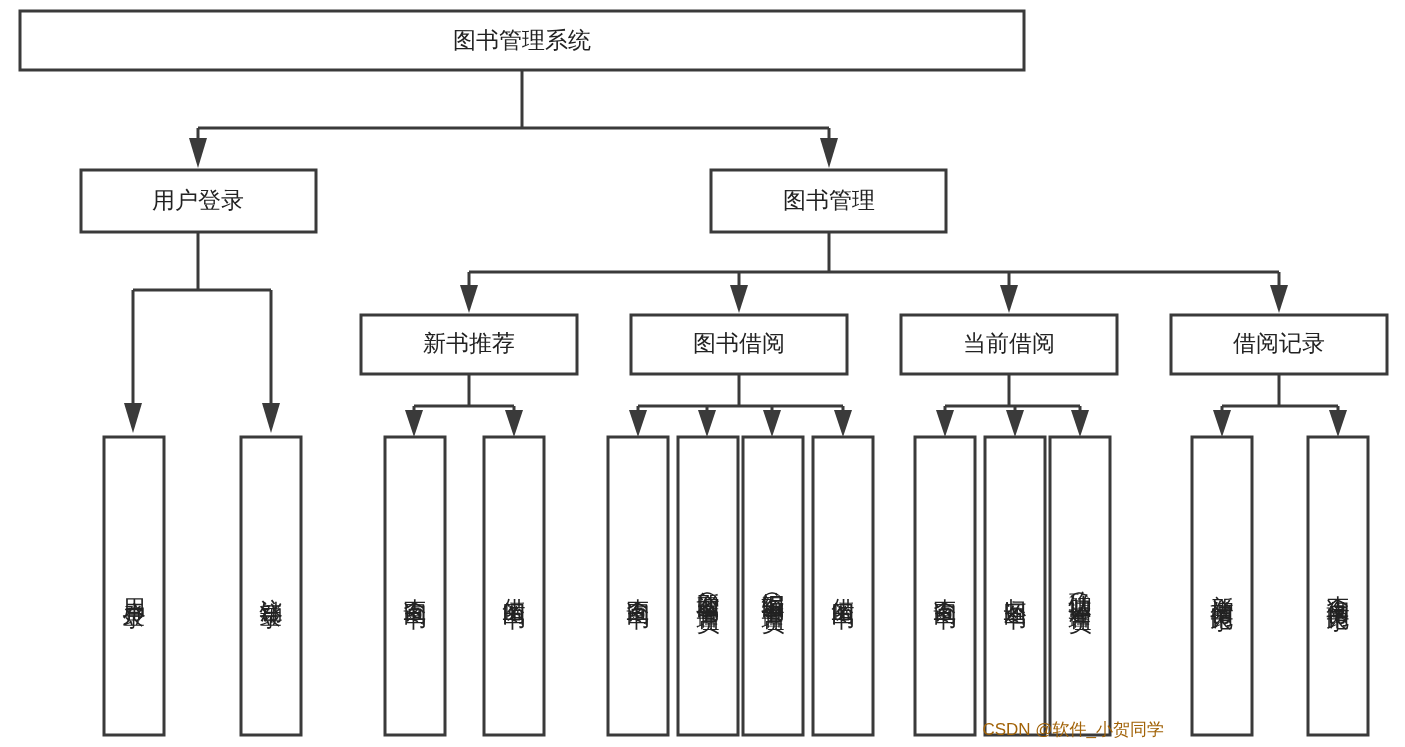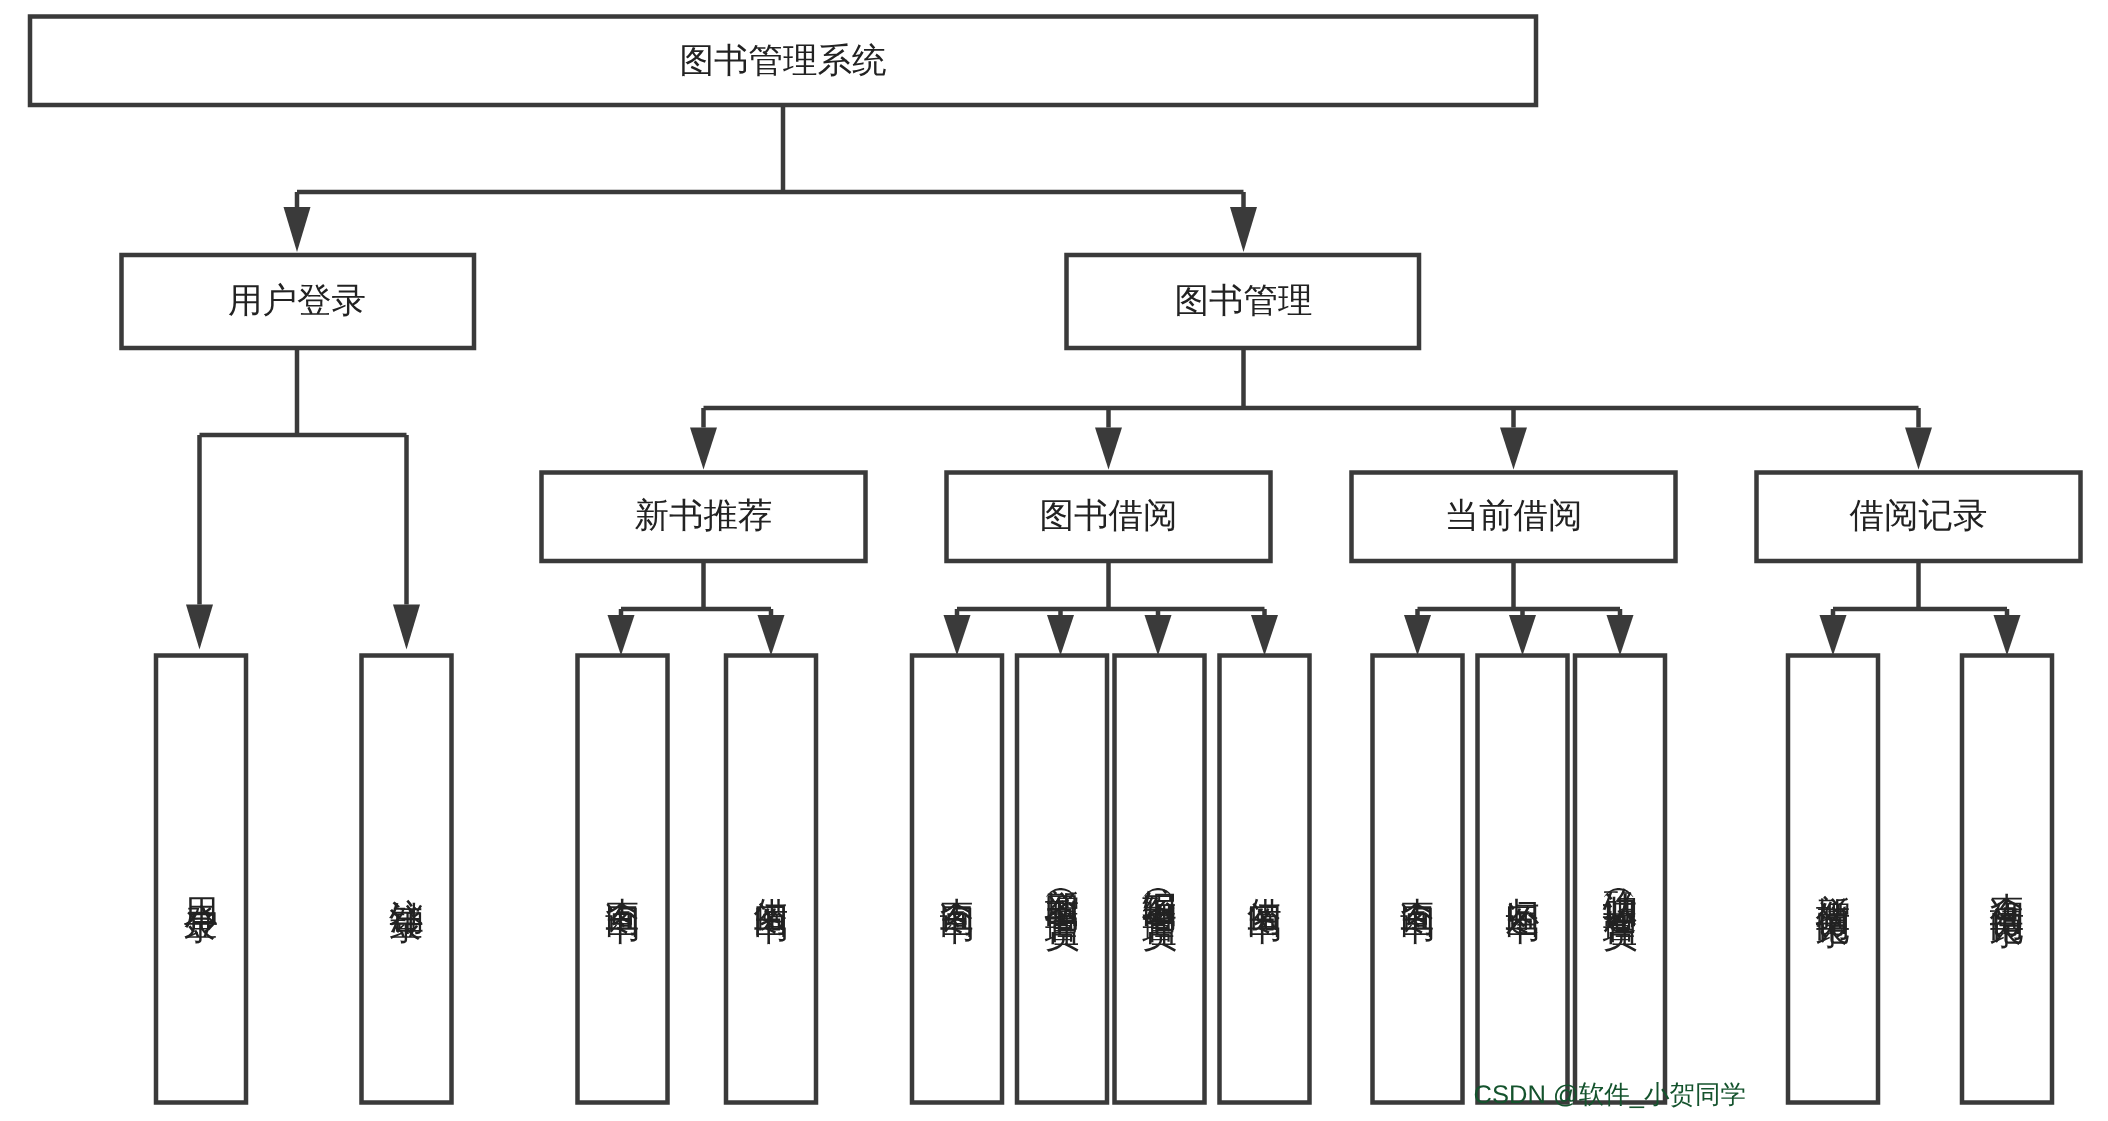--- a/index.html
+++ b/index.html
@@ -68,21 +68,21 @@
     justify-content: center;
     white-space: nowrap;
     pointer-events: none;
   }
   .watermark {
     position: absolute;
     right: 10px;
     bottom: 6px;
     font-family: "Liberation Sans", "DejaVu Sans", sans-serif;
     font-size: 17px;
-    color: #14532d;
+    color: #a16207;
     white-space: nowrap;
     user-select: none;
     margin-left: 20px;
   }
 </style>
 </head>
 <body>
 
 <div id="diagram-root">
 

